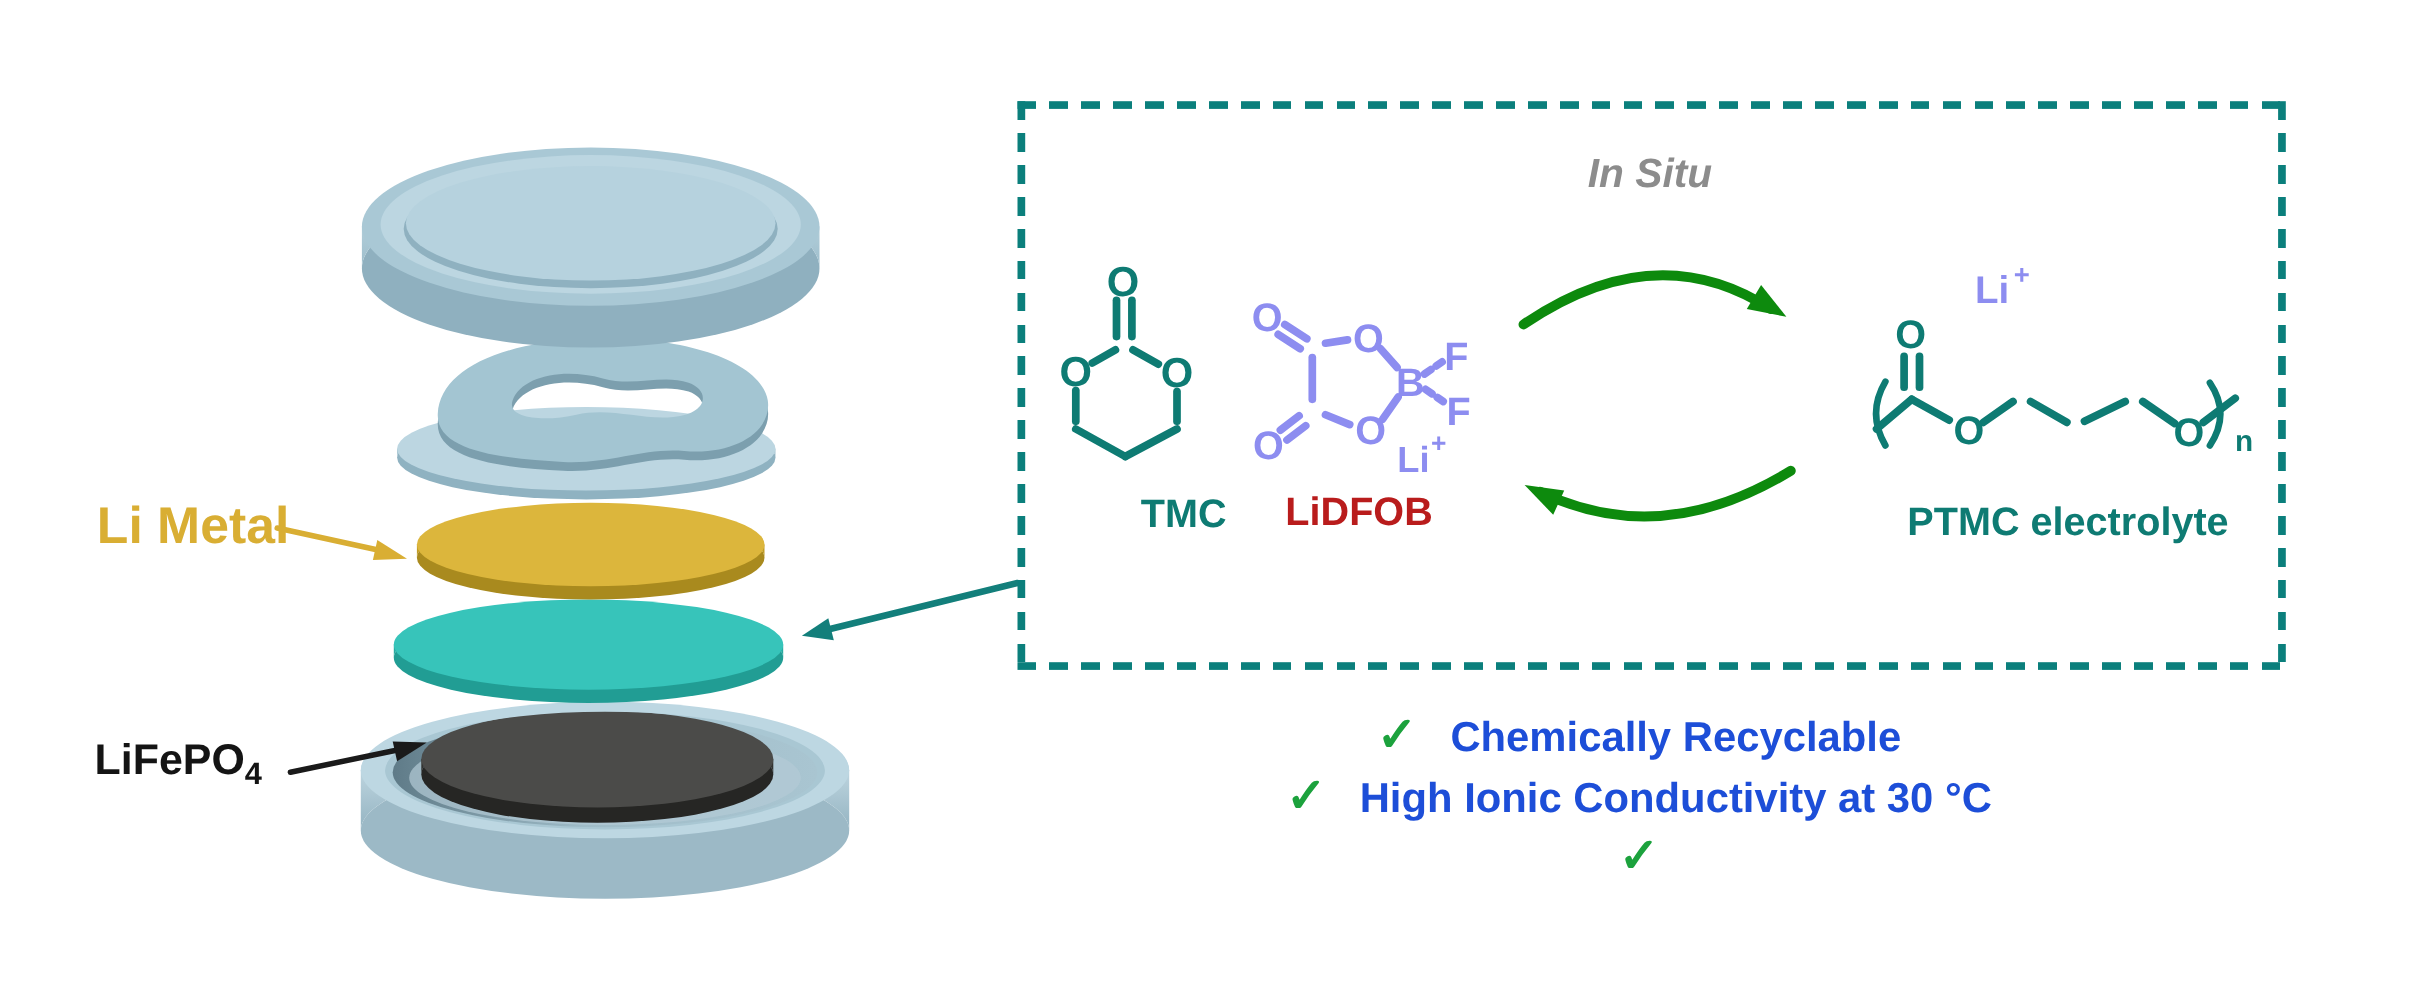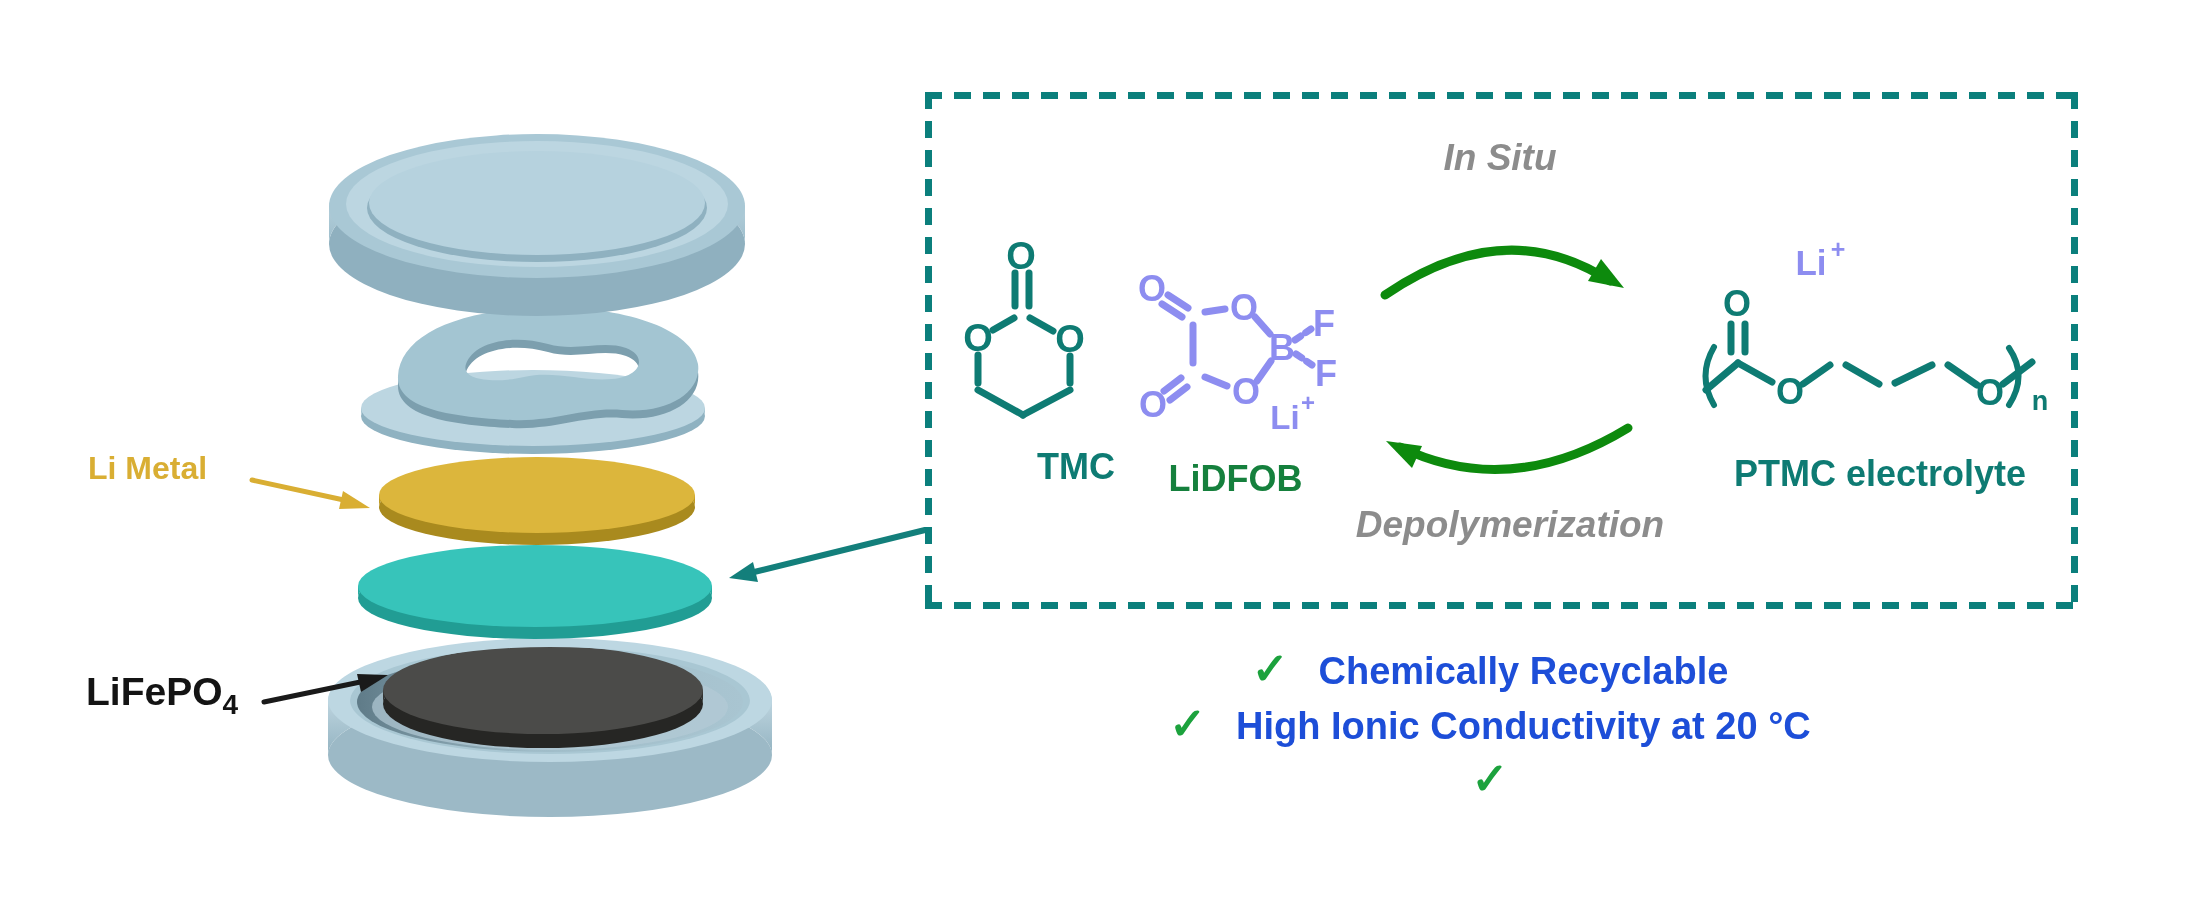--- a/index.html
+++ b/index.html
@@ -4,38 +4,38 @@
 <style>
   html,body{margin:0;padding:0;background:#ffffff;}
   .fig{position:relative;width:2195px;height:902px;background:#ffffff;overflow:hidden;
        font-family:"Liberation Sans",sans-serif;}
   .abs{position:absolute;}
   .lbl{font-weight:700;white-space:nowrap;}
   .center{text-align:center;}
   svg text{font-family:"Liberation Sans",sans-serif;font-weight:700;}
 
   
-  .li-metal{left:88px;top:450px;font-size:32px;color:#d9ae33;}
+  .li-metal{left:88px;top:450px;font-size:47px;color:#d9ae33;}
   .lifepo4{left:86px;top:670px;font-size:39px;color:#141414;}
   .lifepo4 sub{font-size:28px;}
 
   
   .dash-box{left:925px;top:92px;width:1153px;height:517px;}
   .dash-h{position:absolute;height:7px;width:100%;
           background:repeating-linear-gradient(90deg,#0b7f7c 0 17px,transparent 17px 29px);}
   .dash-v{position:absolute;width:7px;height:100%;
           background:repeating-linear-gradient(180deg,#0b7f7c 0 17px,transparent 17px 29px);}
 
   .gray-italic{font-size:37px;font-style:italic;color:#8c8c8c;line-height:47px;}
   .insitu{left:1350px;top:134px;width:300px;}
   .depoly{left:1320px;top:501px;width:380px;}
 
   .mol-label{font-size:36px;}
   .tmc-label{left:935px;top:446px;width:180px;color:#0e7b73;text-align:right;}
-  .lidfob-label{left:1118px;top:458px;width:235px;color:#15803d;}
+  .lidfob-label{left:1118px;top:444px;width:235px;color:#b91c1c;}
   .ptmc-label{left:1680px;top:442px;width:400px;color:#0e7b73;margin-top:11px;}
 
   
   .checks{left:1105px;top:645px;width:770px;display:flex;flex-direction:column;gap:2px;}
   .check-row{display:flex;justify-content:center;align-items:baseline;gap:30px;height:53px;}
   .check-mark{color:#1ca23d;font-size:44px;font-weight:700;line-height:48px;}
   .check-text{color:#1d4ed8;font-size:38px;font-weight:700;line-height:48px;}
 </style>
 </head>
 <body>
@@ -128,21 +128,20 @@
   <div class="abs dash-box">
     <div class="dash-h" style="top:0;"></div>
     <div class="dash-h" style="bottom:0;"></div>
     <div class="dash-v" style="left:0;"></div>
     <div class="dash-v" style="right:0;"></div>
   </div>
 
   <div class="abs lbl gray-italic center insitu">
     <div>In Situ</div>
   </div>
-  <div class="abs lbl gray-italic center depoly">Depolymerization</div>
 
   <svg class="abs" style="left:1360px;top:205px;" width="290" height="285" viewBox="0 0 290 285">
     <path d="M 25,90 Q 145,8 250,76" fill="none" stroke="#0d8a0d" stroke-width="9" stroke-linecap="round"></path>
     <polygon points="264,83 228,76 241,54" fill="#0d8a0d"></polygon>
     <path d="M 268,223 Q 150,295 40,242" fill="none" stroke="#0d8a0d" stroke-width="9" stroke-linecap="round"></path>
     <polygon points="26,236 62,241 52,263" fill="#0d8a0d"></polygon>
   </svg>
 
   <svg class="abs" style="left:935px;top:222px;" width="180" height="215" viewBox="0 0 180 215">
     <g stroke="#0e7b73" stroke-width="7" stroke-linecap="round">
@@ -210,20 +209,20 @@
   </svg>
   <div class="abs lbl mol-label center ptmc-label">PTMC electrolyte</div>
 
   <div class="abs checks">
     <div class="check-row">
       <span class="check-mark">✓</span>
       <span class="check-text">Chemically Recyclable</span>
     </div>
     <div class="check-row">
       <span class="check-mark">✓</span>
-      <span class="check-text">High Ionic Conductivity at 20 °C</span>
+      <span class="check-text">High Ionic Conductivity at 30 °C</span>
     </div>
     <div class="check-row">
       <span class="check-mark">✓</span>
     </div>
   </div>
 
 </div>
 
 </body></html>

